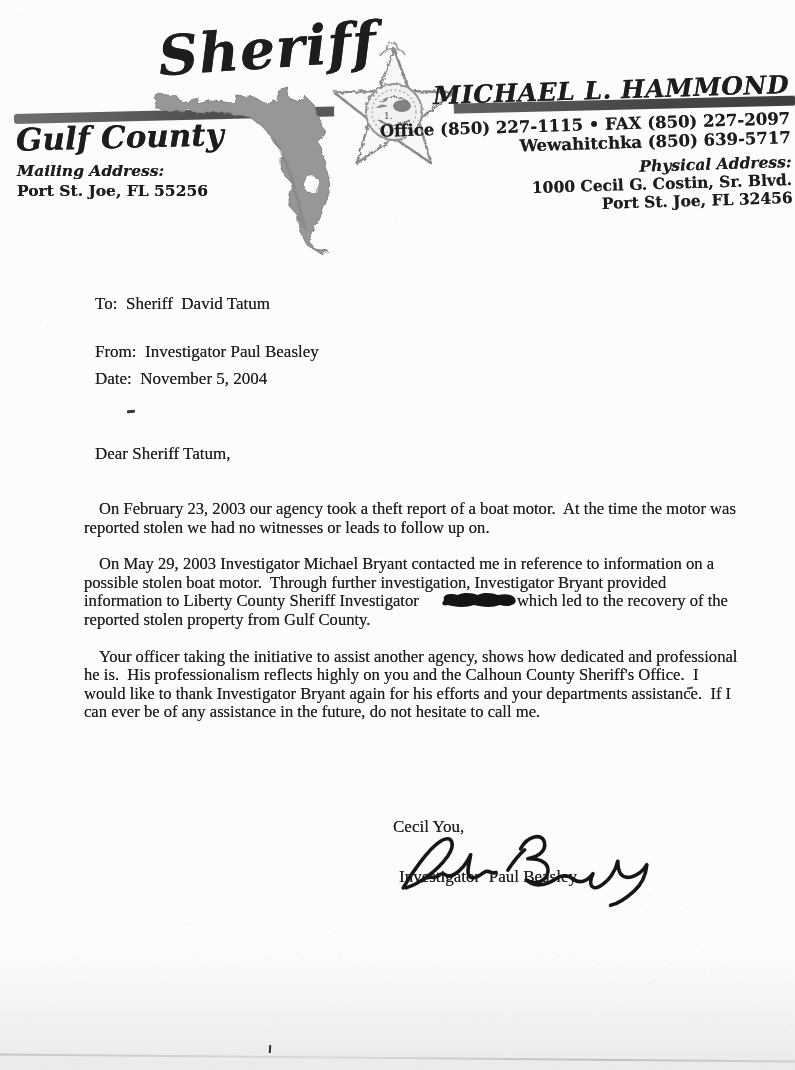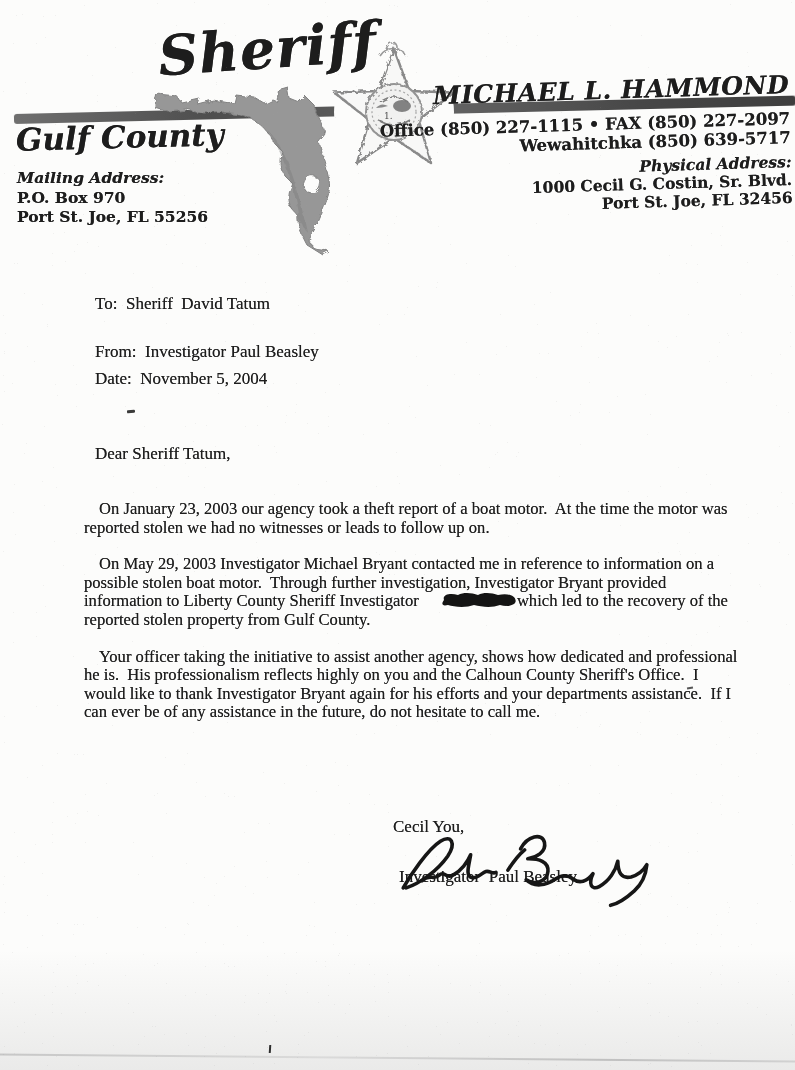--- a/index.html
+++ b/index.html
@@ -30,21 +30,20 @@
     position:absolute; left:16px; top:119px; z-index:4;
     font-family:"DejaVu Serif", serif; font-style:italic; font-weight:bold;
     font-size:31px; transform:rotate(-1.5deg);
     text-shadow:0 0 .5px rgba(10,10,10,.8);
   }
   .lh-mailing{
     position:absolute; left:17px; top:161px; z-index:4;
     font-family:"DejaVu Serif", serif; font-weight:bold;
     font-size:15.5px; line-height:19.5px;
     text-shadow:0 0 .4px rgba(10,10,10,.7);
-    margin-top:7px;
   }
   .lh-mailing .addr-label{font-style:italic;}
   .lh-right{
     position:absolute; right:6px; top:70px; z-index:4; text-align:right;
     font-family:"DejaVu Serif", serif; font-weight:bold;
     transform:rotate(-1.8deg); transform-origin:right top;
     text-shadow:0 0 .4px rgba(10,10,10,.7);
   }
   .lh-name{font-style:italic; font-size:25px; letter-spacing:.5px; margin-bottom:11px; white-space:nowrap;}
   .lh-phone{font-size:16.5px; line-height:18.5px; white-space:nowrap;}
@@ -130,40 +129,39 @@
     <path filter="url(#rough2)" fill="none" stroke="#7d7d7d" stroke-width="1.6" d="M52 66 Q66 56 80 66 M50 84 Q66 94 82 84"></path>
     <ellipse cx="74" cy="70" rx="9" ry="6" fill="#6f6f6f" opacity=".85"></ellipse>
     <path d="M48 72 q5 -6 12 -2 q-6 2 -12 2 Z" fill="#8a8a8a"></path>
     <text x="56" y="83" font-size="9" fill="#4c4c4c" font-family="DejaVu Serif, serif">1.</text>
   </svg>
 
   <div class="lh-county">Gulf County</div>
 
   <div class="lh-mailing">
     <div class="addr-label">Mailing Address:</div>
-    <div>P.O. Box 970</div>
     <div>Port St. Joe, FL 55256</div>
   </div>
 
   <div class="lh-right">
     <div class="lh-name">MICHAEL L. HAMMOND</div>
     <div class="lh-phone">Office (850) 227-1115 • FAX (850) 227-2097</div>
     <div class="lh-phone">Wewahitchka (850) 639-5717</div>
     <div class="lh-phys-label">Physical Address:</div>
     <div class="lh-phys">1000 Cecil G. Costin, Sr. Blvd.</div>
     <div class="lh-phys">Port St. Joe, FL 32456</div>
   </div>
 
   <div class="memo-line memo-to">To:  Sheriff  David Tatum</div>
   <div class="memo-line memo-from">From:  Investigator Paul Beasley</div>
   <div class="memo-line memo-date">Date:  November 5, 2004</div>
   <div class="memo-line salutation">Dear Sheriff Tatum,</div>
 
   <div class="body-text">
-    <p>On January 23, 2003 our agency took a theft report of a boat motor.  At the time the motor was reported stolen we had no witnesses or leads to follow up on.</p>
+    <p>On February 23, 2003 our agency took a theft report of a boat motor.  At the time the motor was reported stolen we had no witnesses or leads to follow up on.</p>
     <p><span>On May 29, 2003 Investigator Michael Bryant contacted me in reference to information on a possible stolen boat motor.  Through further investigation, Investigator Bryant provided information to Liberty County Sheriff Investigator </span><span class="redaction"><svg width="80" height="16" viewBox="0 0 80 16">
             <path fill="#141414" d="M6 8 C4 2 13 1 20 3 C26 0 34 1 40 3 C46 0 54 1 60 3 C69 1 77 3 77.5 8 C79 13 70 15.5 62 13 C54 16 44 15 36 13 C28 16 16 15 10 13 C4 14.5 3 12 6 8 Z"></path>
           </svg></span><span>which led to the recovery of the reported stolen property from Gulf County.</span></p>
     <p>Your officer taking the initiative to assist another agency, shows how dedicated and professional he is.  His professionalism reflects highly on you and the Calhoun County Sheriff's Office.  I would like to thank Investigator Bryant again for his efforts and your departments assistance.  If I can ever be of any assistance in the future, do not hesitate to call me.</p>
   </div>
 
   <div class="closing-thanks">Cecil You,</div>
 
   <svg class="signature" width="275" height="92" viewBox="0 0 275 92">
     <g fill="none" stroke="#161616" stroke-width="3.6" stroke-linecap="round" stroke-linejoin="round">

